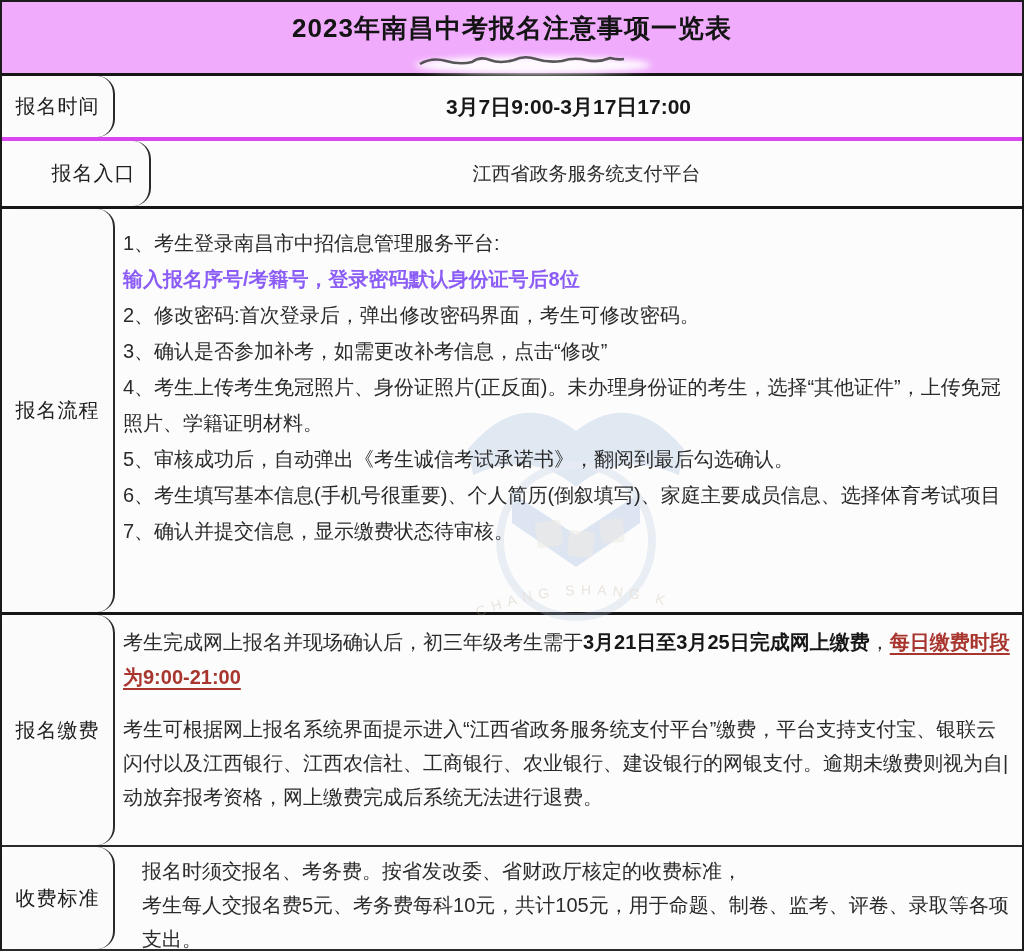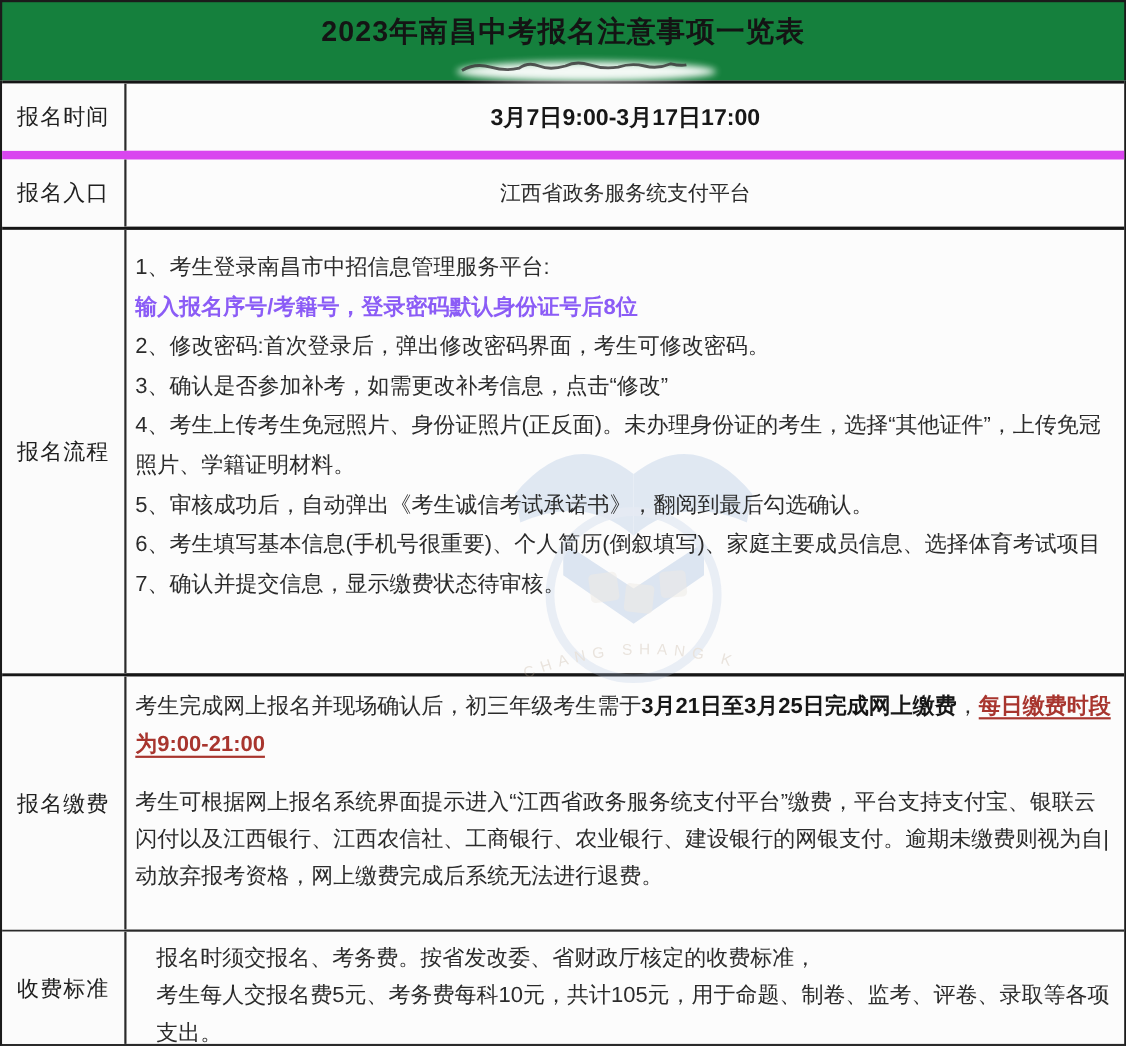--- a/index.html
+++ b/index.html
@@ -9,21 +9,21 @@
     width:1024px; height:951px;
     background:#fdfdfd;
     font-family:"Liberation Sans","DejaVu Sans",sans-serif;
     color:#262626;
     overflow:hidden;
   }
   
   .hdr {
     position:relative;
     height:73px;
-    background:#15803d;
+    background:#f0abfc;
     border:2px solid #1b1b1b;
     border-bottom:none;
     text-align:center;
     z-index:2;
   }
   .hdr-title {
     padding-top:9px;
     font-size:26px;
     font-weight:800;
     letter-spacing:1px;
@@ -38,31 +38,32 @@
   .tbl {
     position:relative;
     border-left:2px solid #1b1b1b;
     border-right:2px solid #1b1b1b;
     border-bottom:2px solid #2a2a2a;
     background:#fcfcfc;
     z-index:1;
   }
   .row { display:flex; position:relative; }
   .r-time { height:64px;  border-top:3px solid #161616; }
-  .r-entr { height:69px;  border-top:8px solid #d946ef; }
+  .r-entr { height:69px;  border-top:4px solid #d946ef;padding-left:36px; }
   .r-proc { height:406px; border-top:3px solid #161616; }
   .r-pay  { height:233px; border-top:3px solid #161616; }
   .r-fee  { height:104px; border-top:2px solid #2a2a2a; }
   .lbl {
     flex:0 0 113px;
     border-right:2px solid #2a2a2a;
     display:flex; align-items:center; justify-content:center;
     font-size:20px; letter-spacing:1px; color:#202020;
     background:#fbfbfb;
     z-index:2;
+    border-radius:18px;
   }
   .cnt { flex:1 1 auto; position:relative; z-index:2; }
   
   .c-time {
     display:flex; align-items:center; justify-content:center;
     font-size:21px; font-weight:700; color:#171717;
   }
   .c-entr {
     display:flex; flex-direction:column; align-items:center; justify-content:space-evenly;
     font-size:19px; color:#2b2b2b; padding:4px 0;

